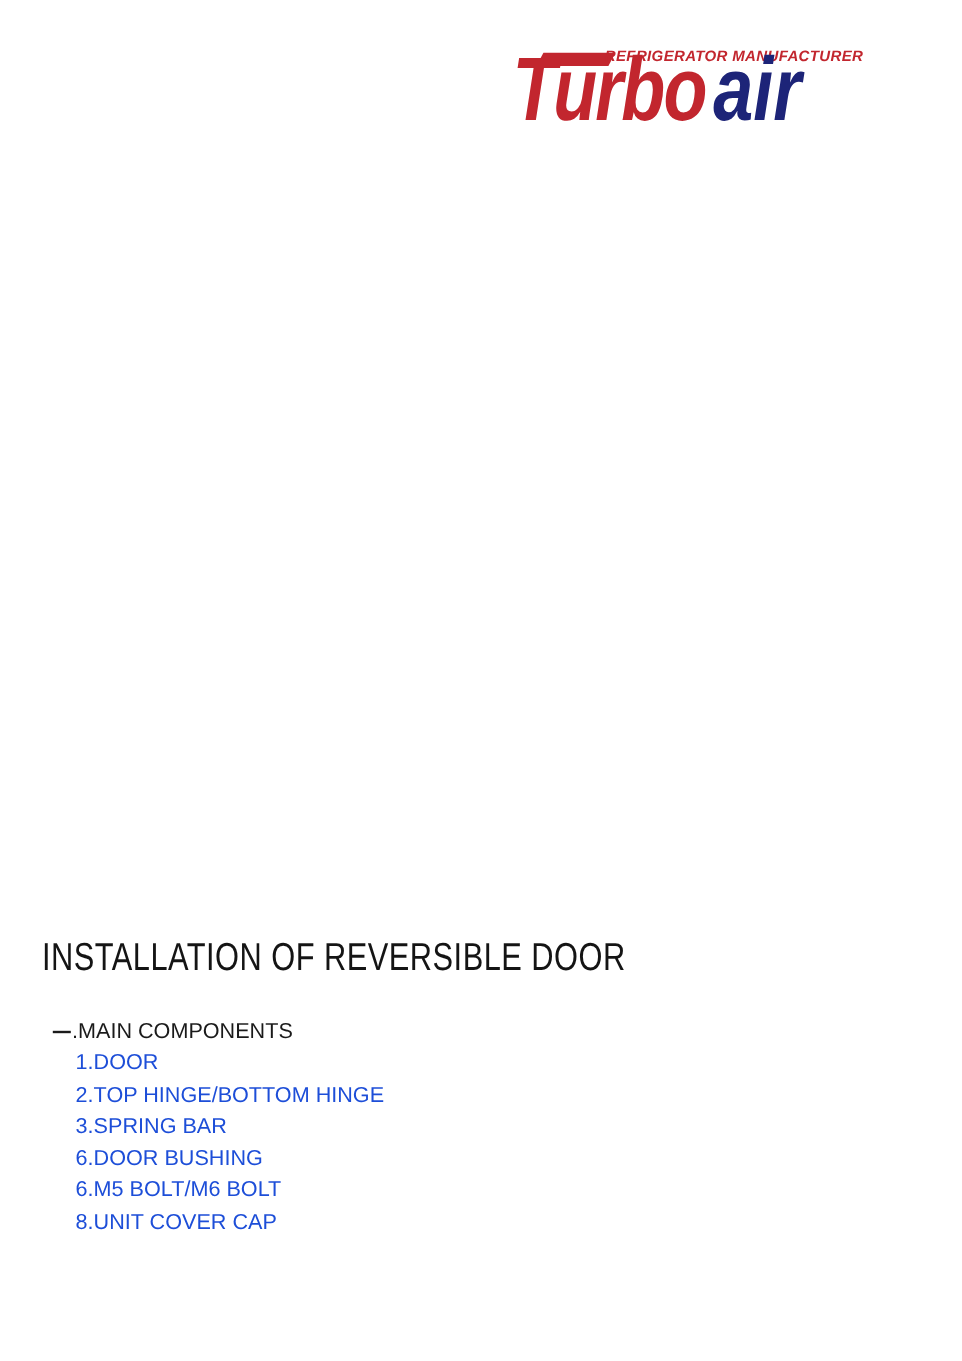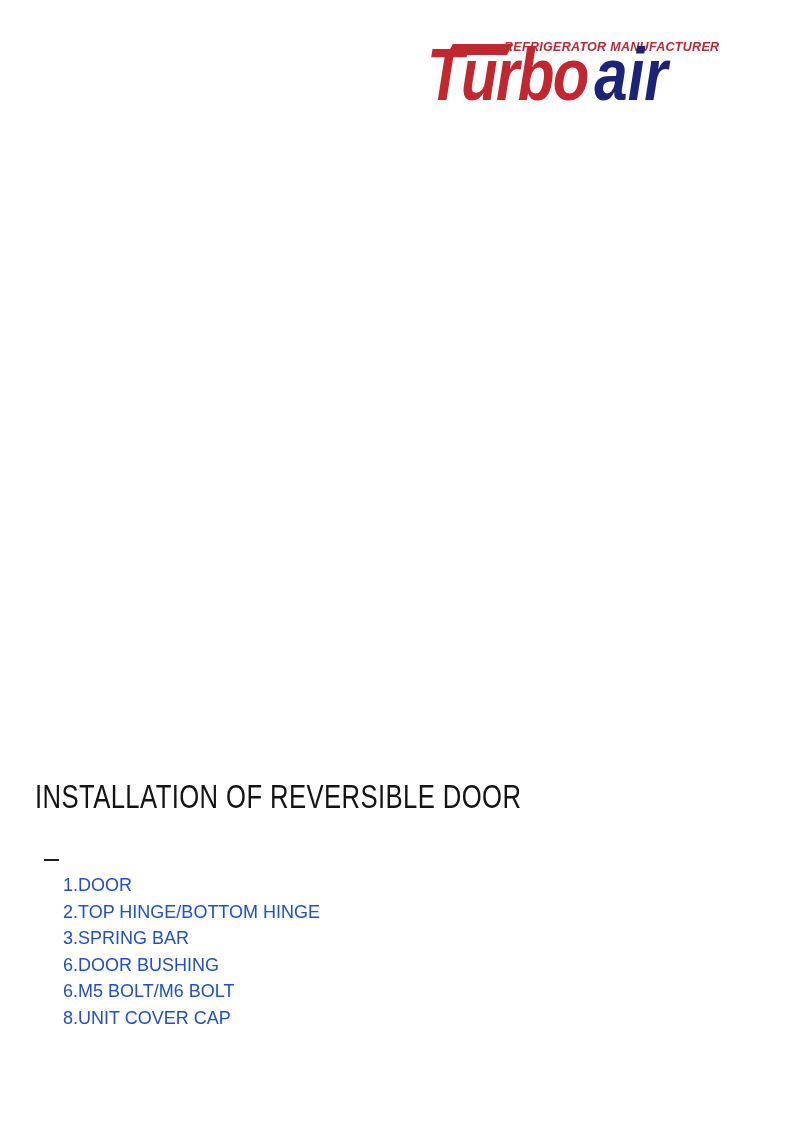--- a/index.html
+++ b/index.html
@@ -79,21 +79,21 @@
     <div class="logo-tbar" style="background: rgb(194, 38, 46);"></div>
     <div class="logo-tagline" style="color: rgb(194, 38, 46);">REFRIGERATOR MANUFACTURER</div>
     <div class="logo-words">
       <span class="logo-word-turbo" style="color: rgb(194, 38, 46);">Turbo</span><span class="logo-word-air" style="color: rgb(29, 36, 120);">air</span>
     </div>
   </div>
 
   <h1 class="doc-title">INSTALLATION OF REVERSIBLE DOOR</h1>
 
   <div class="sec-head sec-head-1">
-    <span class="num-one"></span>
+    <span class="num-one"></span><span>.MAIN COMPONENTS</span>
   </div>
 
   <div class="item-list">
     <div class="item">1.DOOR</div>
     <div class="item">2.TOP HINGE/BOTTOM HINGE</div>
     <div class="item">3.SPRING BAR</div>
     <div class="item">6.DOOR BUSHING</div>
     <div class="item">6.M5 BOLT/M6 BOLT</div>
     <div class="item">8.UNIT COVER CAP</div>
   </div>

